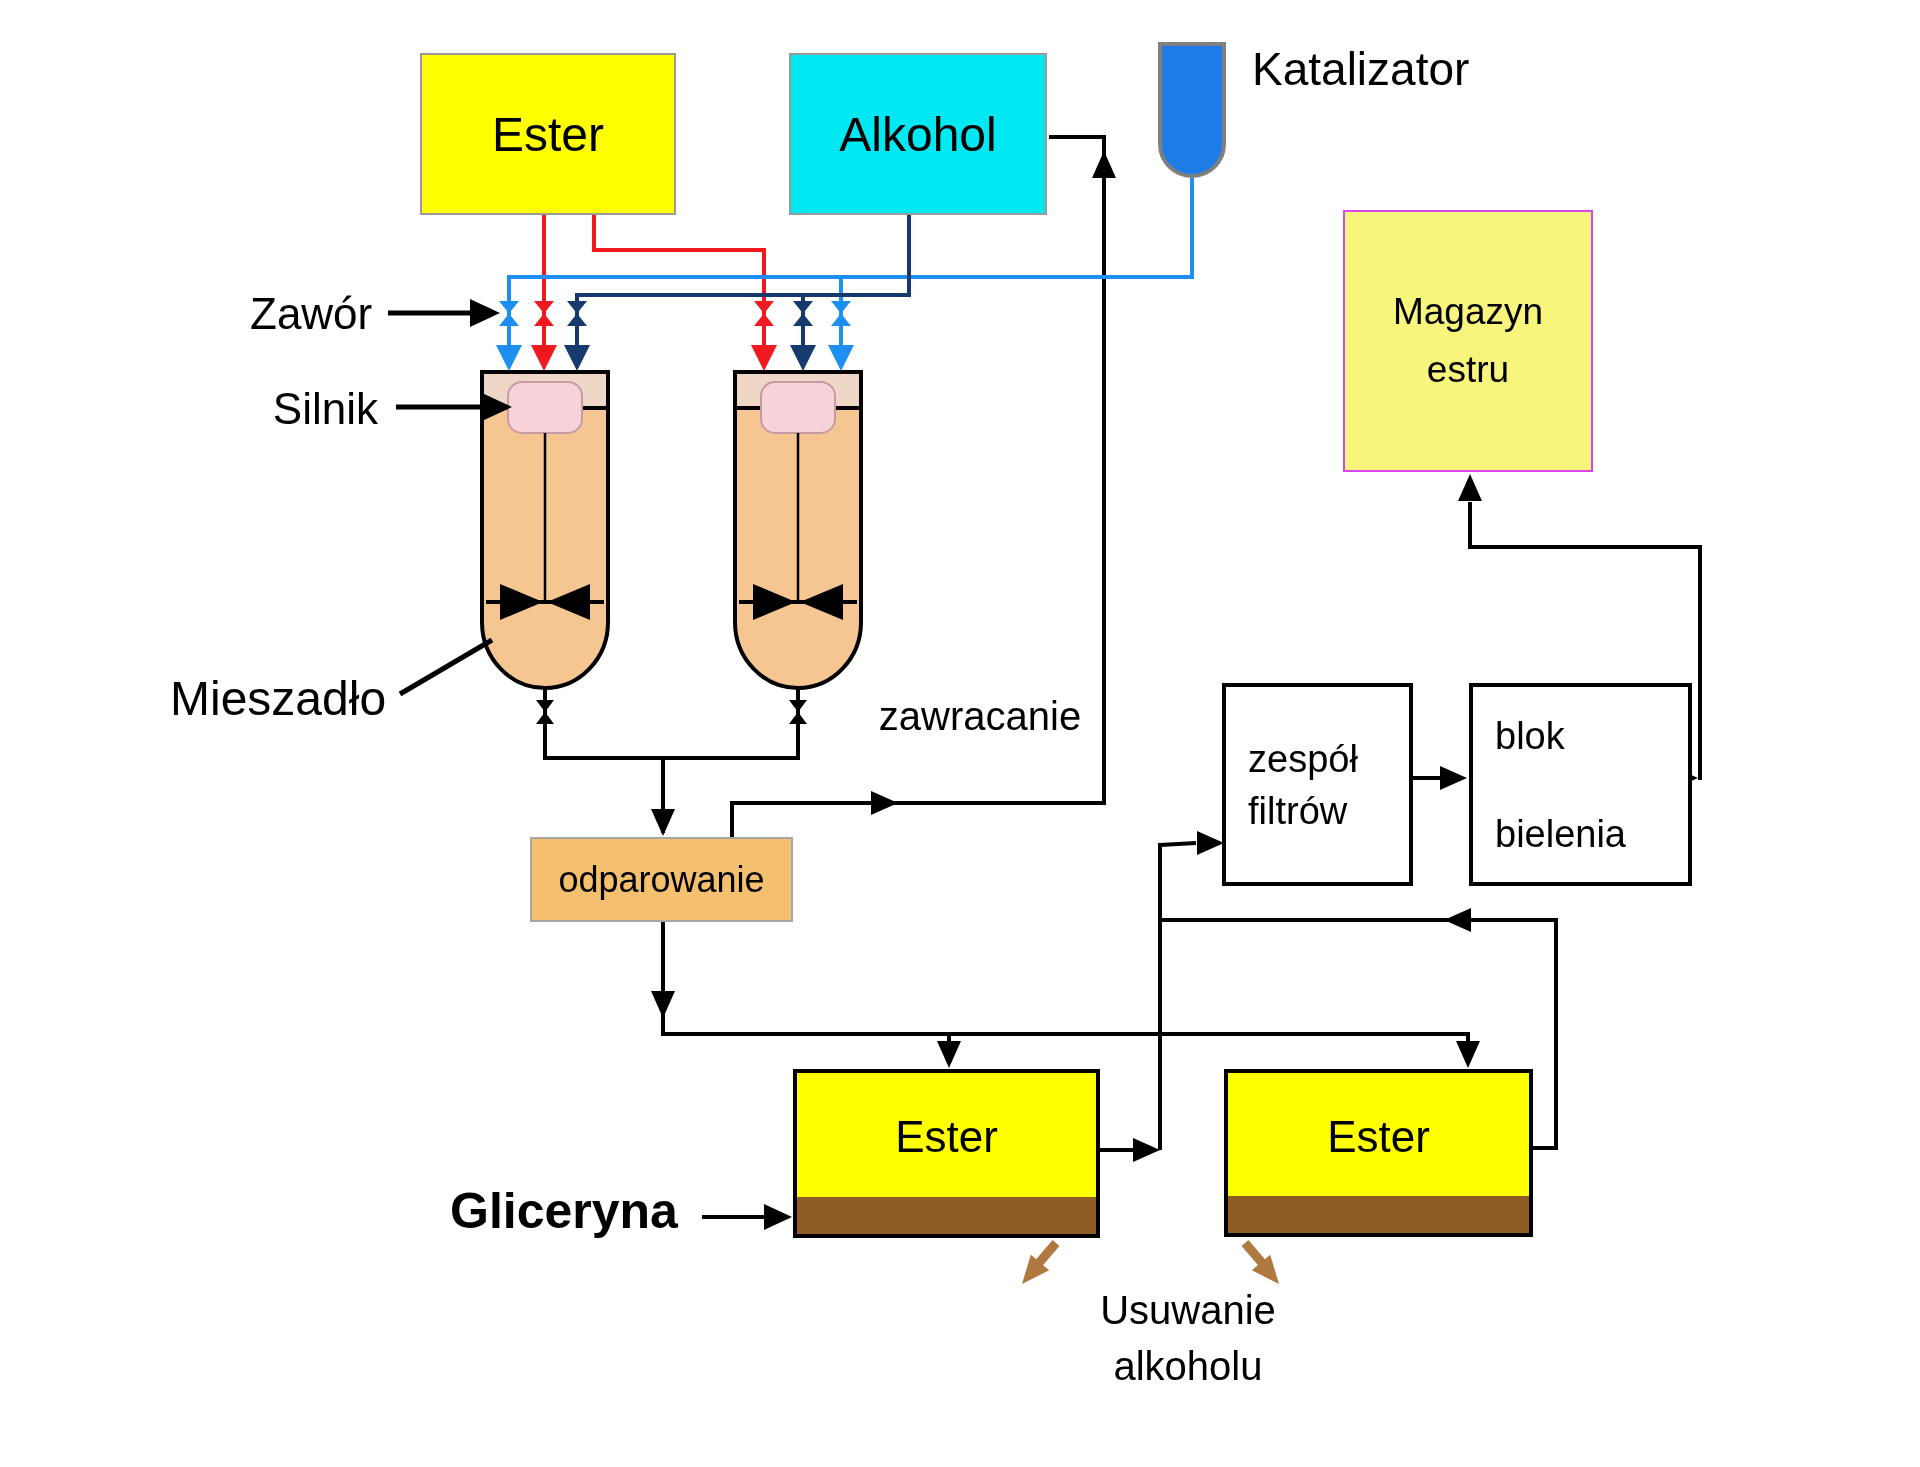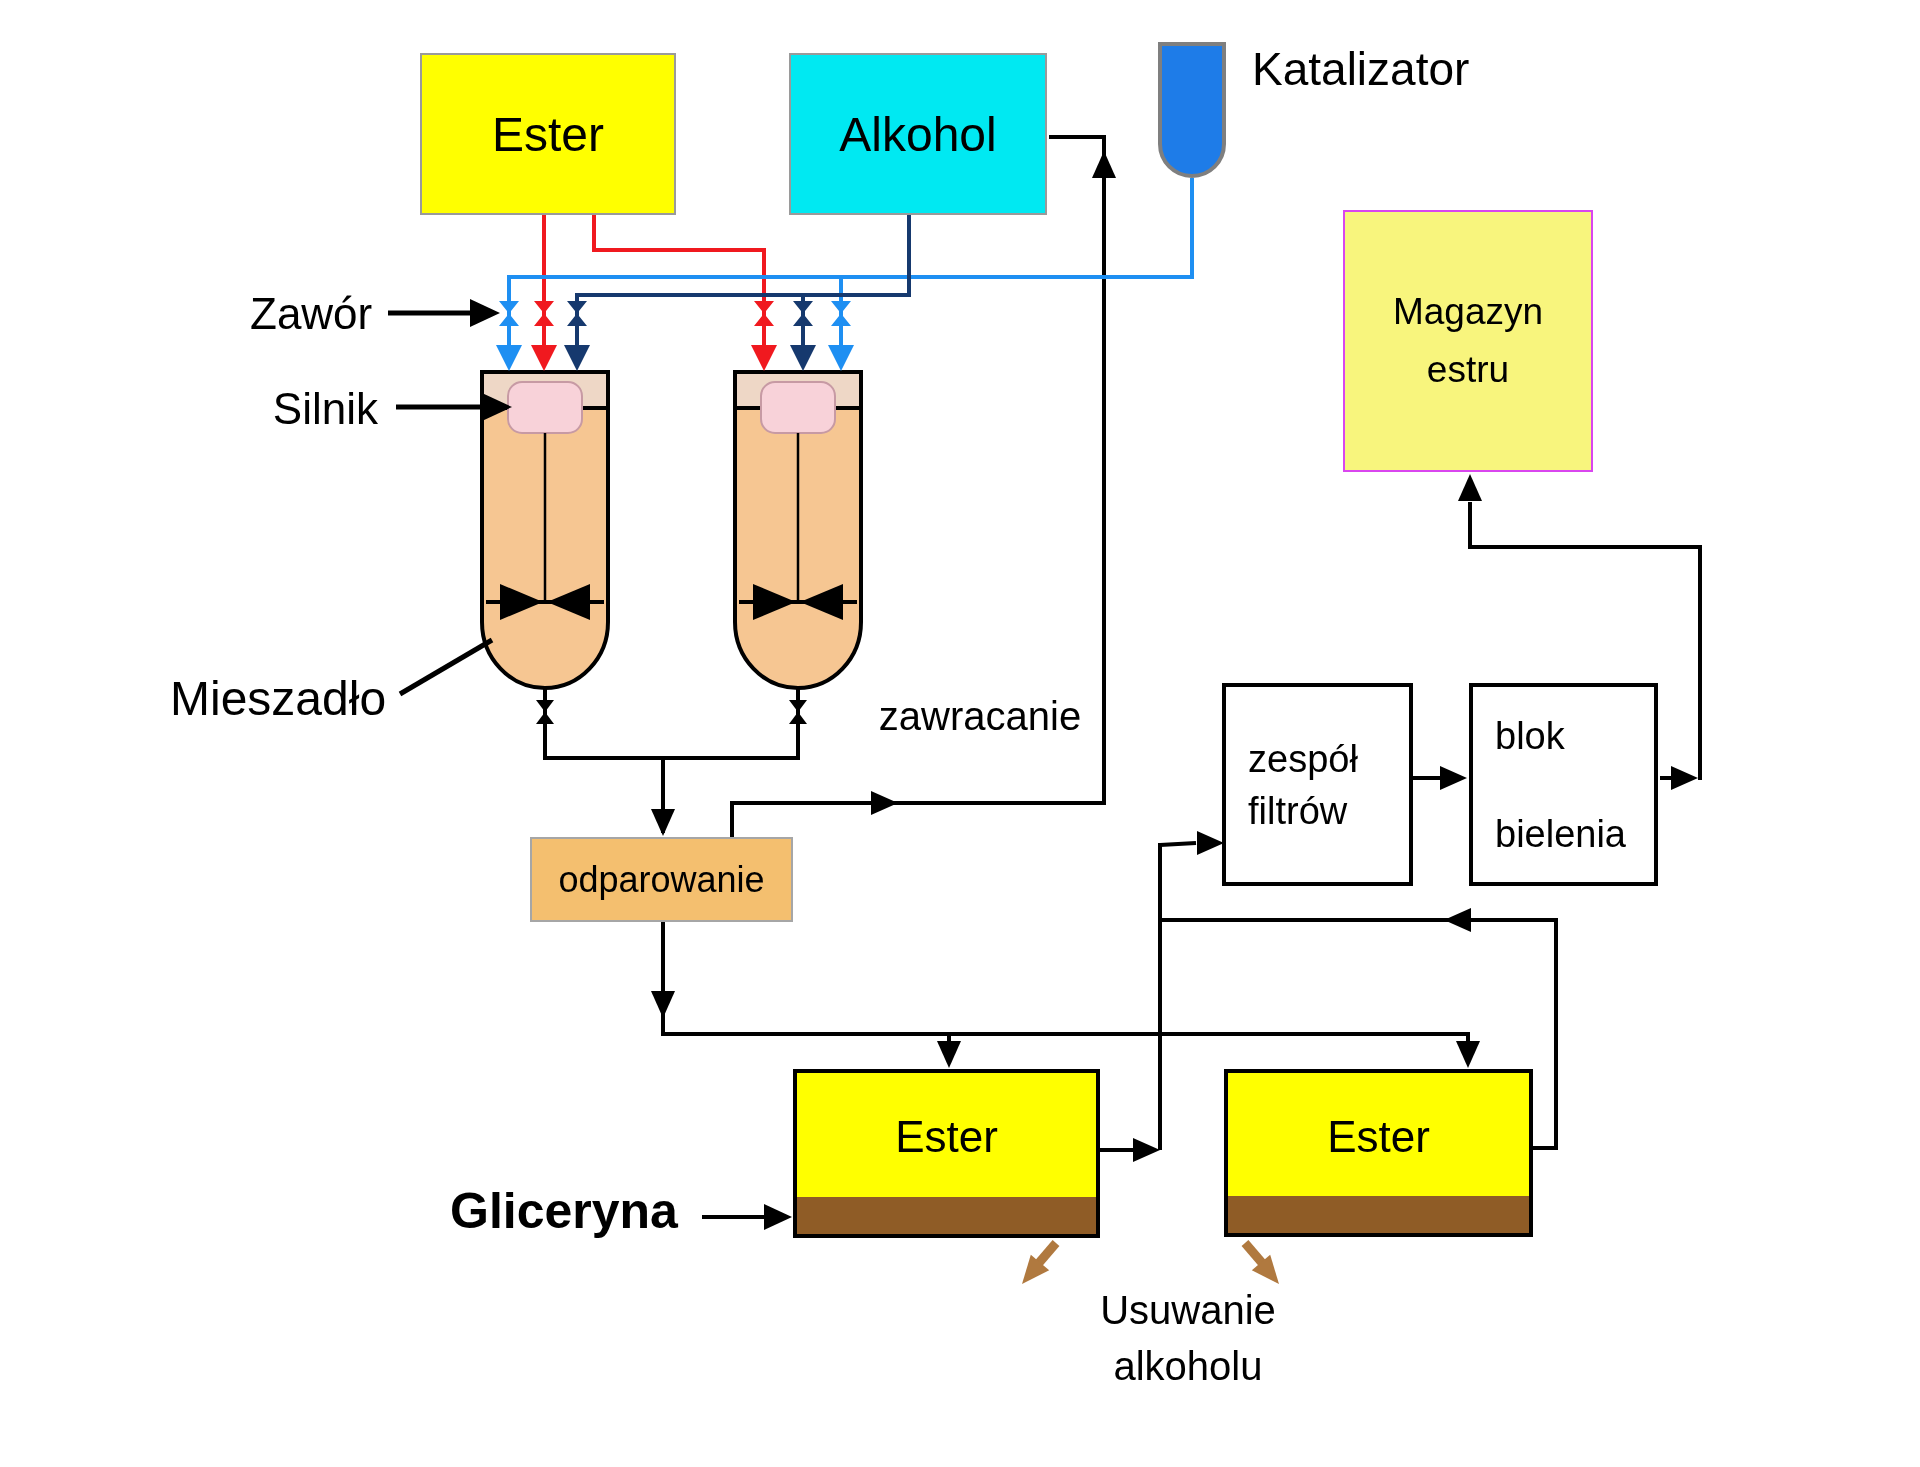--- a/index.html
+++ b/index.html
@@ -27,21 +27,21 @@
 
   .box{position:absolute;box-sizing:border-box;display:flex;align-items:center;justify-content:center;color:#000;}
   .lbl{position:absolute;color:#000;white-space:nowrap;line-height:1.1;}
   .olej{left:420px;top:53px;width:256px;height:162px;background:var(--yellow);border:2px solid #9a9a9a;font-size:48px;}
   .alkohol{left:789px;top:53px;width:258px;height:162px;background:var(--cyan);border:2px solid #9a9a9a;font-size:48px;}
   .flask{left:1158px;top:42px;width:68px;height:136px;background:var(--flask_blue);border:4px solid #7f7f7f;border-radius:0 0 34px 34px;}
   .katalizator-lbl{left:1252px;top:44px;font-size:46px;}
   .magazyn{left:1343px;top:210px;width:250px;height:262px;background:var(--pale_yellow);border:2px solid #d946ef;flex-direction:column;font-size:37px;line-height:58px;text-align:center;}
   .whitebox{background:#ffffff;border:4px solid #000;flex-direction:column;align-items:flex-start;justify-content:center;padding-left:22px;font-size:38px;line-height:52px;}
   .zespol{left:1222px;top:683px;width:191px;height:203px;}
-  .blok{left:1469px;top:683px;width:189px;height:203px;gap:46px;}
+  .blok{left:1469px;top:683px;width:223px;height:203px;gap:46px;}
   .odparowanie{left:530px;top:837px;width:263px;height:85px;background:var(--orange);border:2px solid #a6a6a6;font-size:36px;}
   .ester{position:absolute;box-sizing:border-box;border:4px solid #000;background:var(--yellow);}
   .ester1{left:793px;top:1069px;width:307px;height:169px;}
   .ester2{left:1224px;top:1069px;width:309px;height:168px;}
   .ester-label{position:absolute;left:0;top:0;width:100%;height:128px;display:flex;align-items:center;justify-content:center;font-size:44px;}
   .sediment{position:absolute;left:0;bottom:0;width:100%;height:37px;background:var(--brown);}
   .zawor-lbl{left:250px;top:290px;width:128px;text-align:left;font-size:44px;}
   .silnik-lbl{left:260px;top:385px;width:118px;text-align:right;font-size:44px;}
   .mieszadlo-lbl{left:170px;top:673px;width:210px;text-align:right;font-size:48px;}
   .gliceryna-lbl{left:450px;top:1184px;font-size:50px;font-weight:700;}

